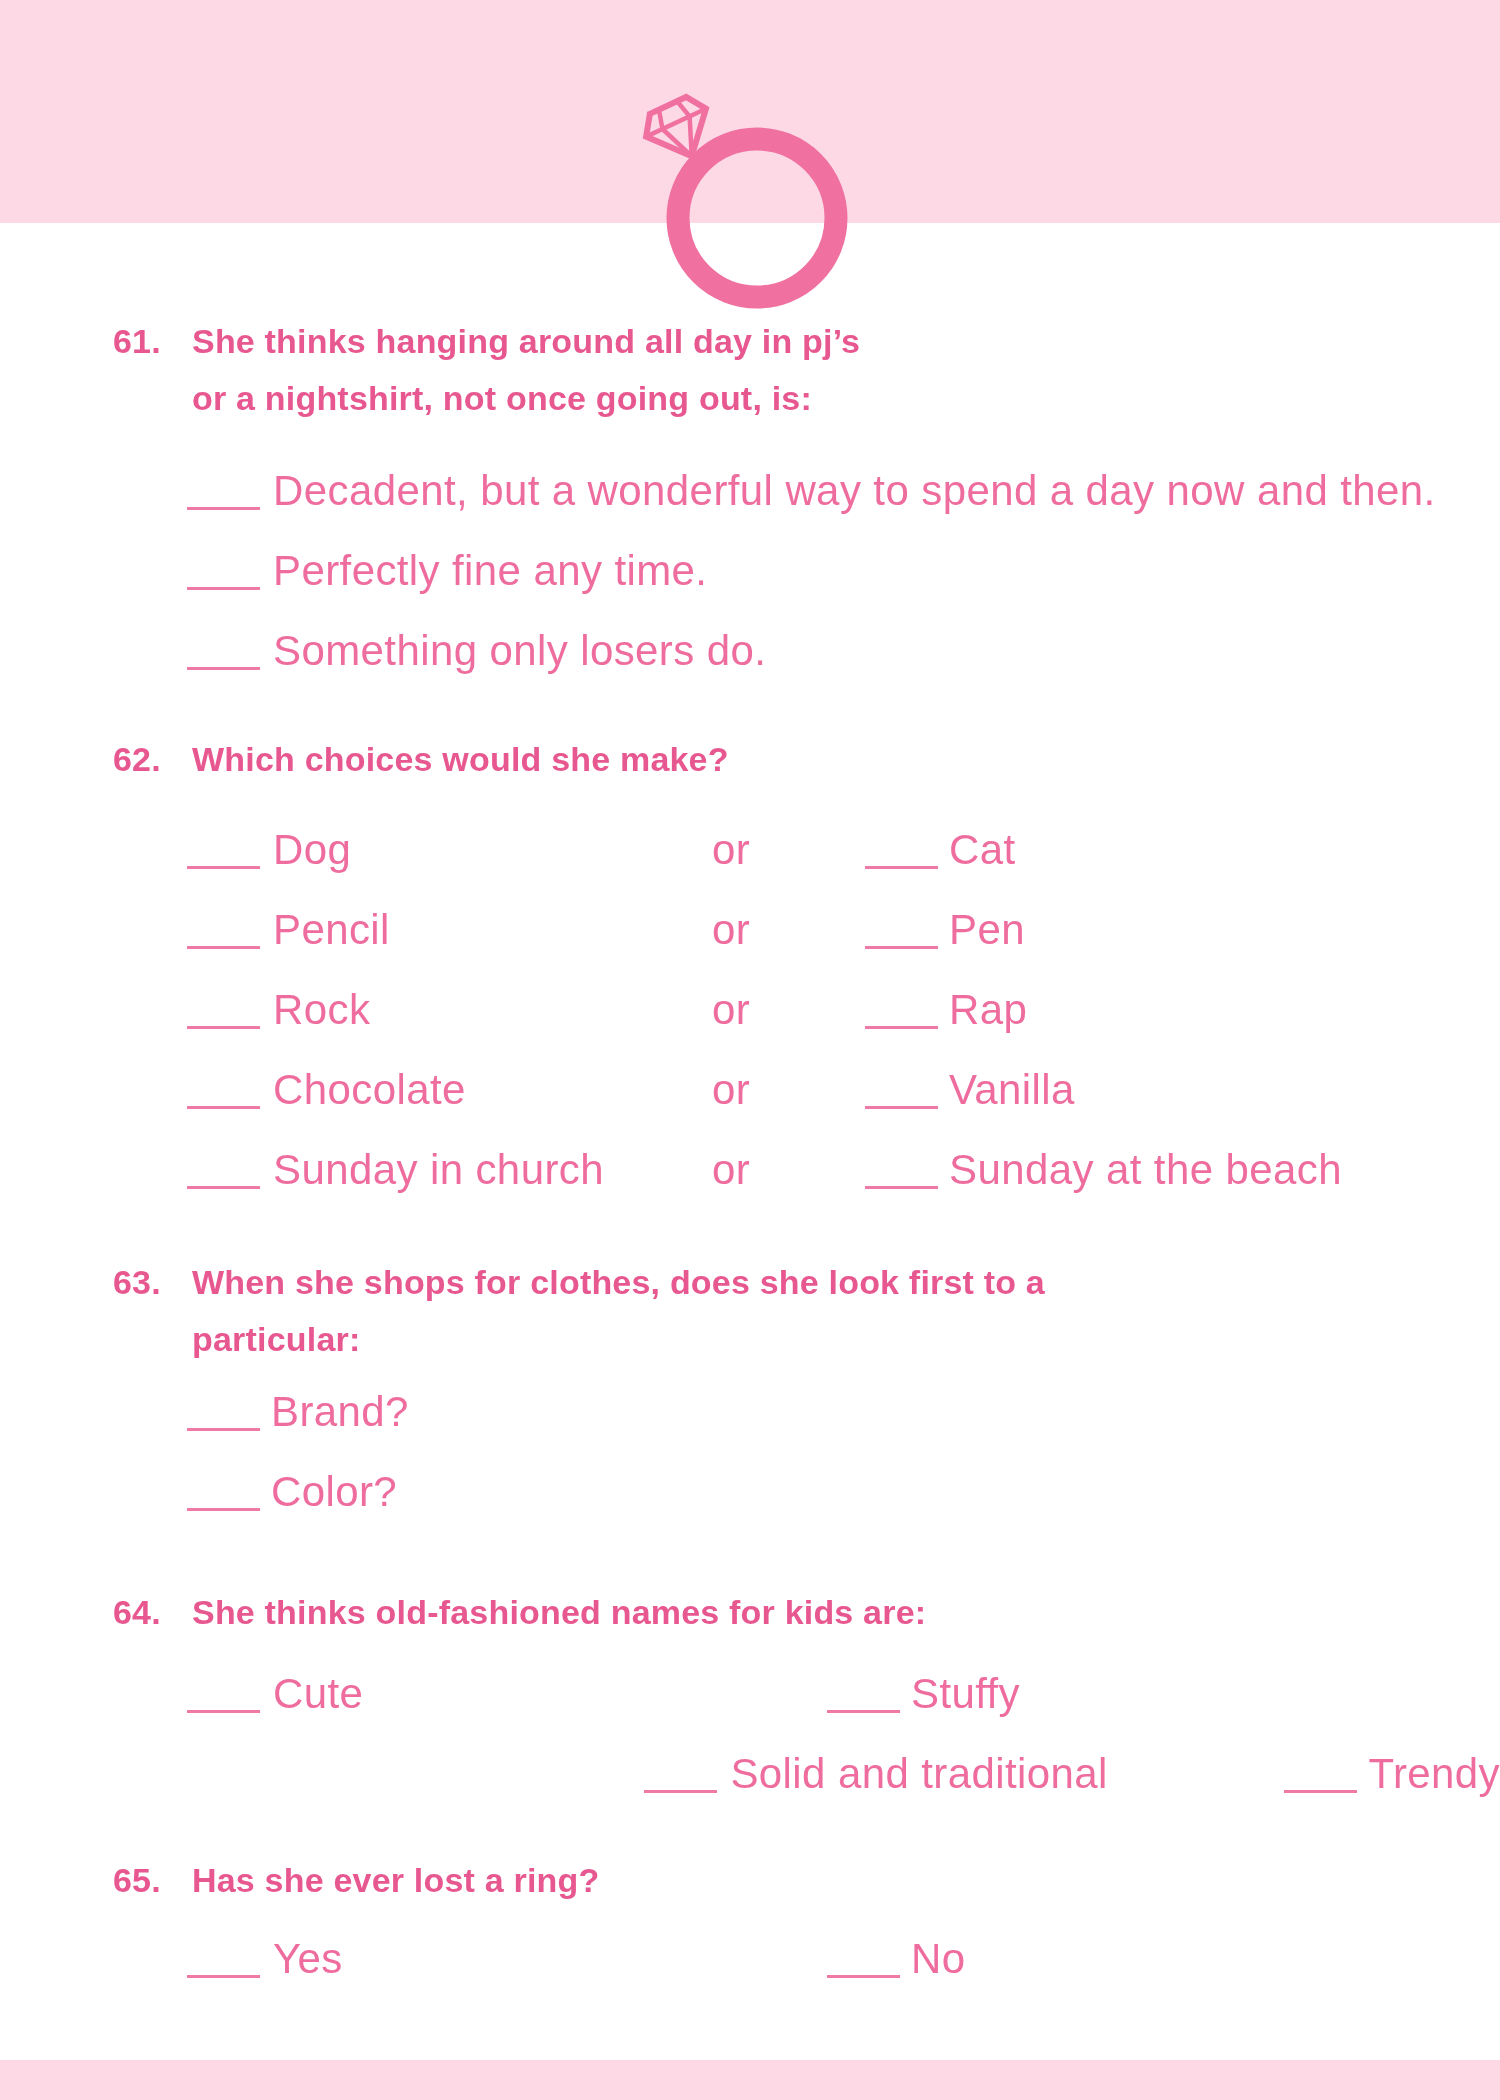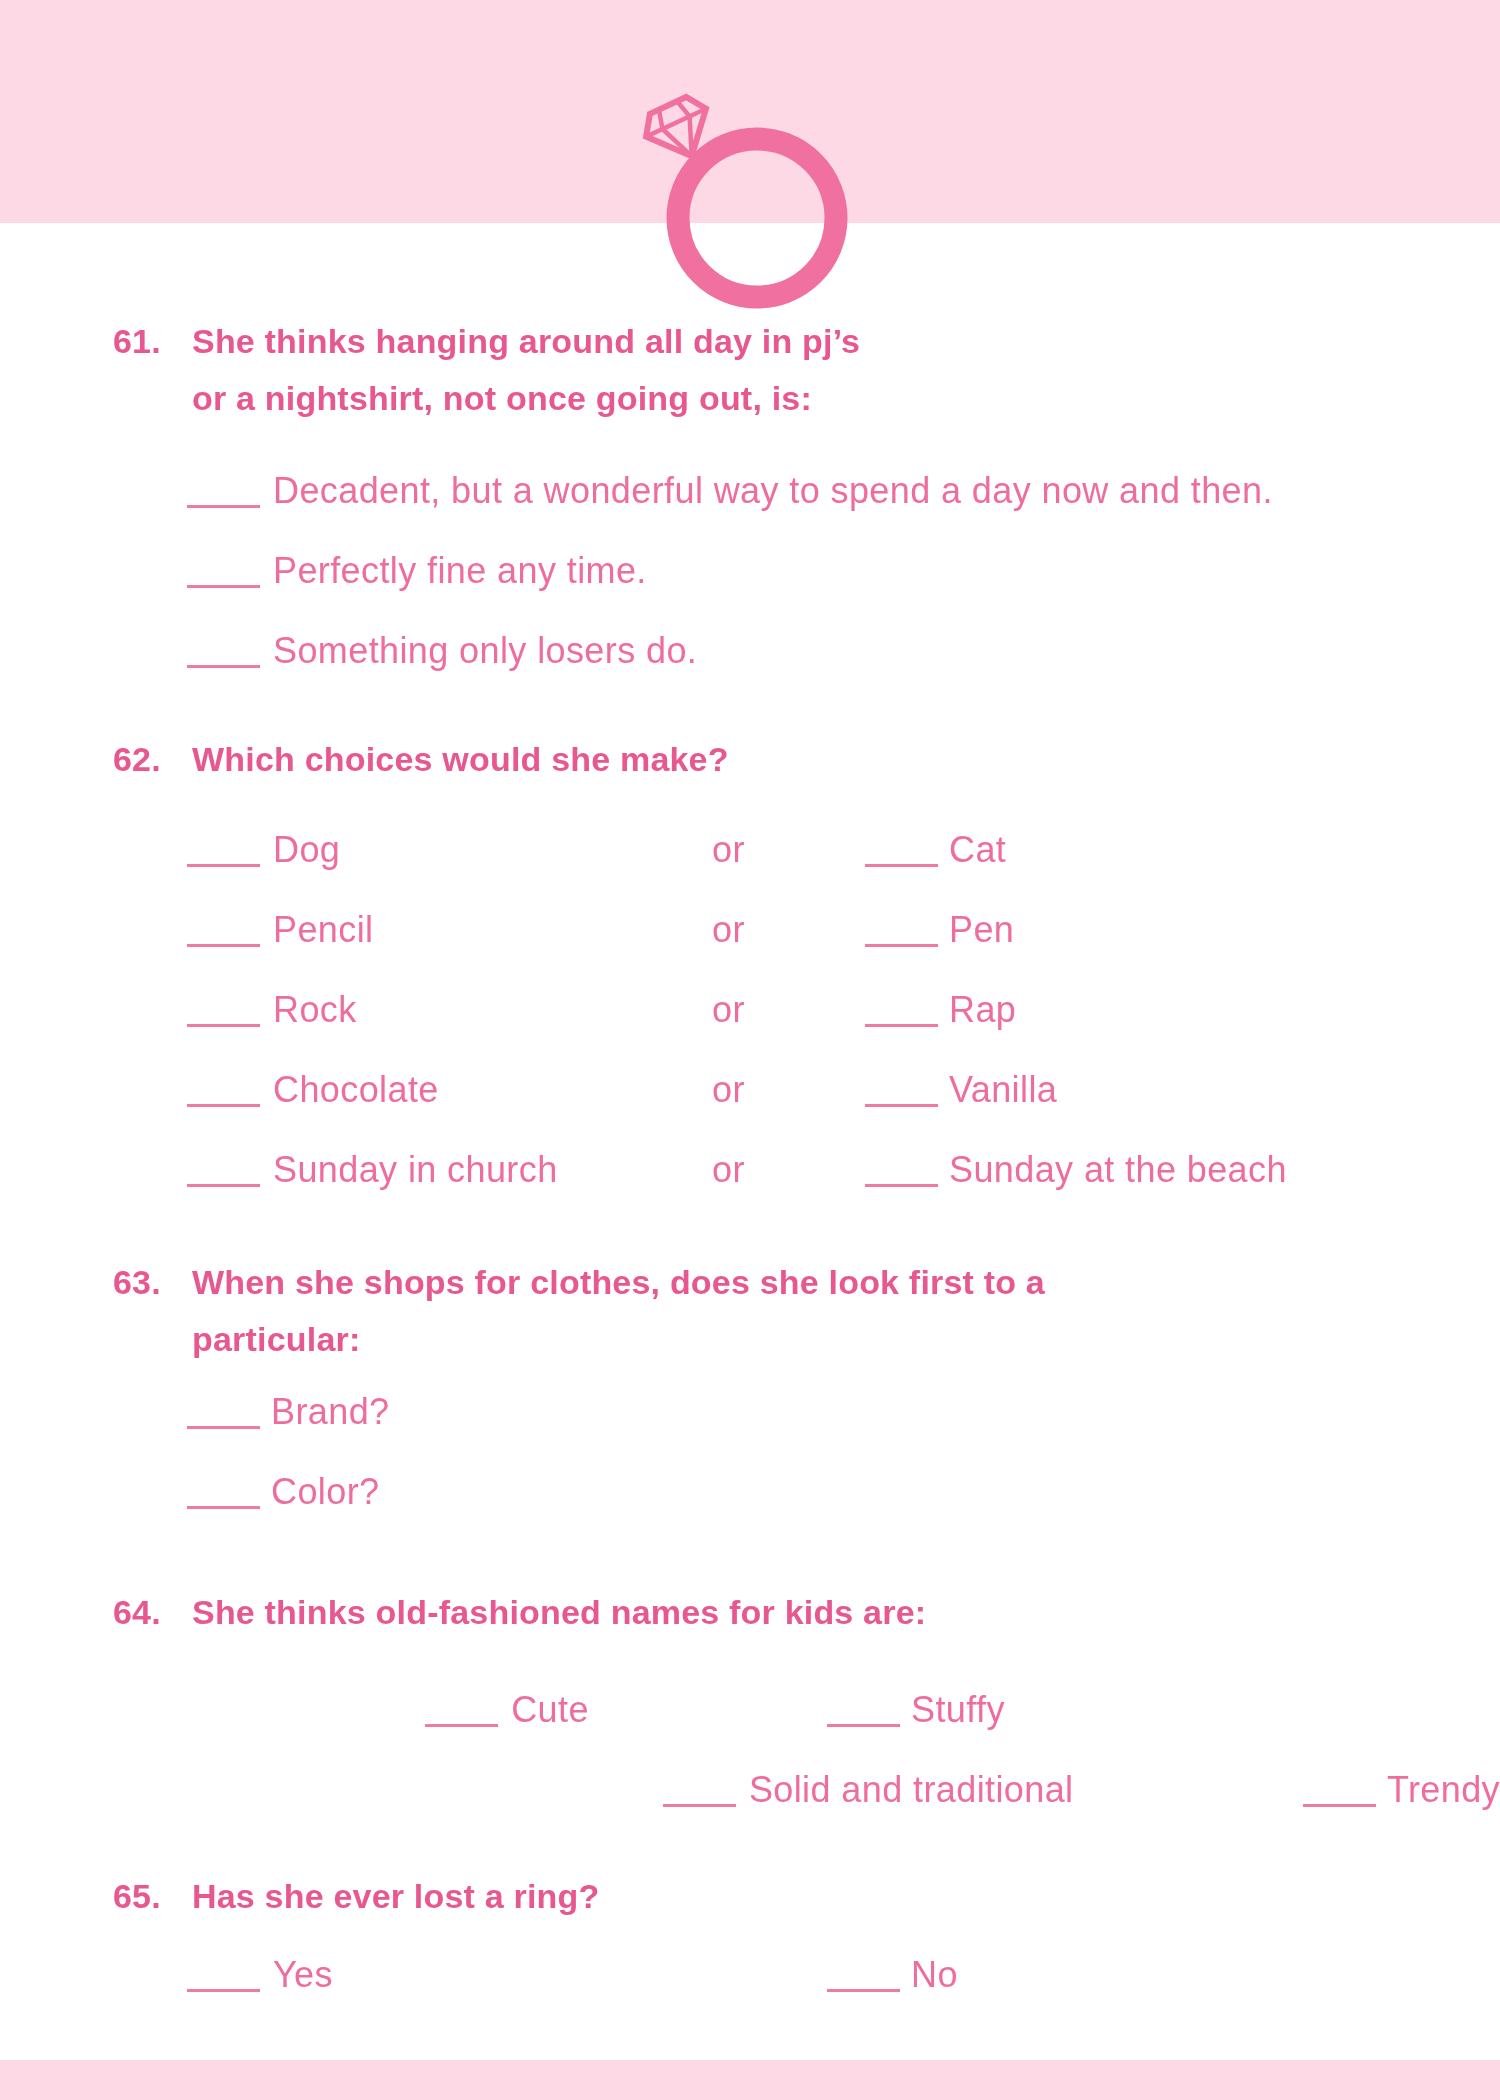--- a/index.html
+++ b/index.html
@@ -42,21 +42,21 @@
     font-weight:bold;
     font-size:34px;
     line-height:57px;
     letter-spacing:0.2px;
     color:var(--heading-color);
   }
   .q-num{flex:none;width:79px;}
   .q-line{display:block;}
   .opt-row{
     margin-left:187px;
-    font-size:36px;
+    font-size:42px;
     line-height:40px;
     letter-spacing:0.4px;
     color:var(--option-color);
     white-space:nowrap;
   }
   .blank{
     display:inline-block;
     width:73px;
     border-bottom:3px solid var(--blank-color);
     margin-right:13px;
@@ -72,21 +72,21 @@
   #q61-head{margin-top:100px;}
   #q61-opt0{margin-top:44px;}
   #q61-opt1,#q61-opt2{margin-top:40px;}
   #q62-head{margin-top:60px;}
   #q62-row0{margin-top:42px;}
   #q62-row1,#q62-row2,#q62-row3,#q62-row4{margin-top:40px;}
   #q63-head{margin-top:64px;}
   #q63-row0{margin-top:24px;}
   #q63-row1{margin-top:40px;}
   #q64-head{margin-top:72px;}
-  #q64-row0{margin-top:49px;text-align:center;}
+  #q64-row0{margin-top:33px;}
   #q64-row1{margin-top:40px;justify-content:flex-end;}
   #q65-head{margin-top:58px;}
   #q65-row0{margin-top:30px;}
 </style>
 </head>
 <body>
 
 <div class="page">
   <div class="banner"></div>
 

